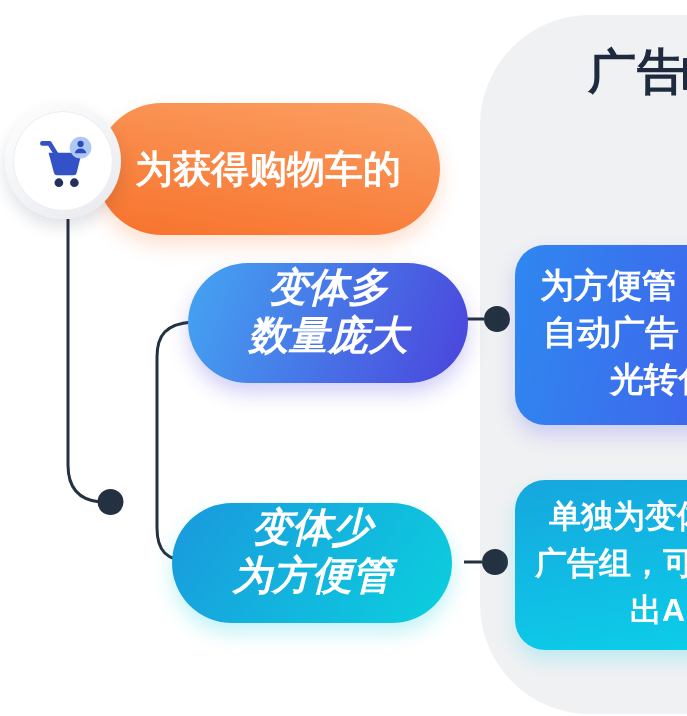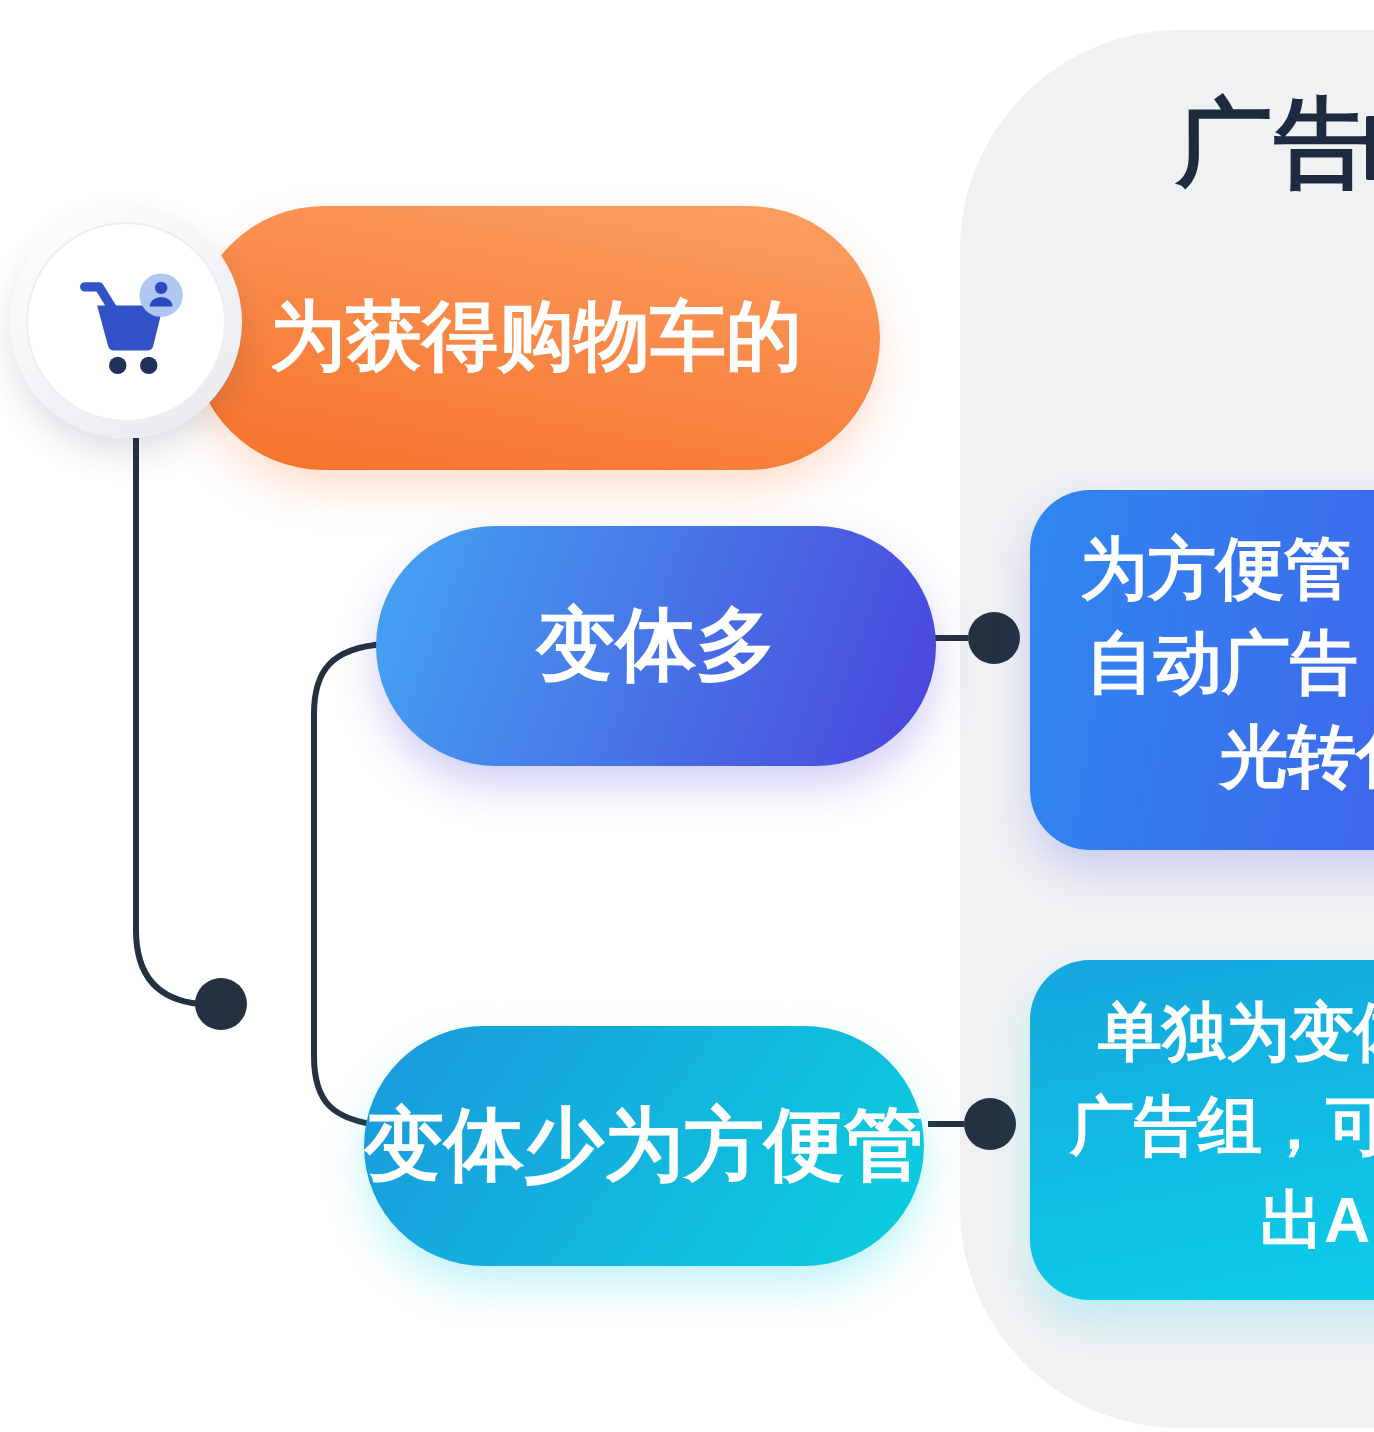--- a/index.html
+++ b/index.html
@@ -36,28 +36,28 @@
   .orange-pill .t{color:#fff;font-weight:bold;font-size:38px;line-height:47px;white-space:nowrap;}
 
   .node-circle{position:absolute;left:5px;top:103px;width:116px;height:116px;border-radius:50%;
          background:linear-gradient(145deg,#ffffff,#e7e9ee);
          box-shadow:0 8px 16px rgba(30,40,70,.14);z-index:5;}
   .node-circle .inner{position:absolute;left:8px;top:8px;right:8px;bottom:8px;border-radius:50%;
          background:#ffffff;border:1px solid #eceef2;display:flex;align-items:center;justify-content:center;}
 
   
   .pill{position:absolute;width:280px;height:120px;border-radius:60px;z-index:3;
-        display:flex;justify-content:center;align-items:center;}
+        display:flex;flex-direction:column;align-items:center;font-style:italic;}
   .pill .t{color:#fff;font-weight:bold;font-size:40px;line-height:48px;white-space:nowrap;}
   .pill1{left:188px;top:263px;
         background:linear-gradient(110deg,var(--pill1-start),var(--pill1-end));
         box-shadow:0 10px 20px rgba(75,68,220,.25);}
-  .pill2{left:182px;top:503px;
+  .pill2{left:172px;top:503px;
         background:linear-gradient(125deg,var(--pill2-start),var(--pill2-end));
-        box-shadow:0 10px 20px rgba(11,208,222,.25);margin-top:10px;}
+        box-shadow:0 10px 20px rgba(11,208,222,.25);}
 
   
   .detail{position:absolute;left:515px;width:345px;border-radius:30px;z-index:3;color:#fff;font-weight:bold;}
   .detail .l{white-space:nowrap;}
   .box1{top:245px;height:163px;padding-top:17px;font-size:34px;line-height:47px;
         background:linear-gradient(100deg,var(--box1-start),var(--box1-end));
         box-shadow:0 10px 20px rgba(74,79,232,.22);}
   .box1 .l1{margin-left:25px;} .box1 .l2{margin-left:28px;} .box1 .l3{margin-left:95px;}
   .box2{top:480px;height:157px;padding-top:13px;font-size:32px;line-height:47px;
         background:linear-gradient(170deg,var(--box2-start),var(--box2-end));
@@ -102,20 +102,21 @@
         <circle class="wheel" cx="41" cy="51" r="4.2"></circle>
         <circle class="badge" cx="47" cy="17" r="10.5"></circle>
         <circle class="person" cx="47" cy="13.5" r="3"></circle>
         <path class="person" d="M41.5,22.5 a5.5,4.6 0 0 1 11,0 z"></path>
       </svg>
     </div>
   </div>
 
   <div class="pill pill1">
     <div class="t">变体多</div>
+    <div class="t">数量庞大</div>
   </div>
   <div class="detail box1">
     <div class="l l1">为方便管</div>
     <div class="l l2">自动广告</div>
     <div class="l l3">光转化</div>
   </div>
 
   <div class="pill pill2">
     <div class="t">变体少</div>
     <div class="t">为方便管</div>

